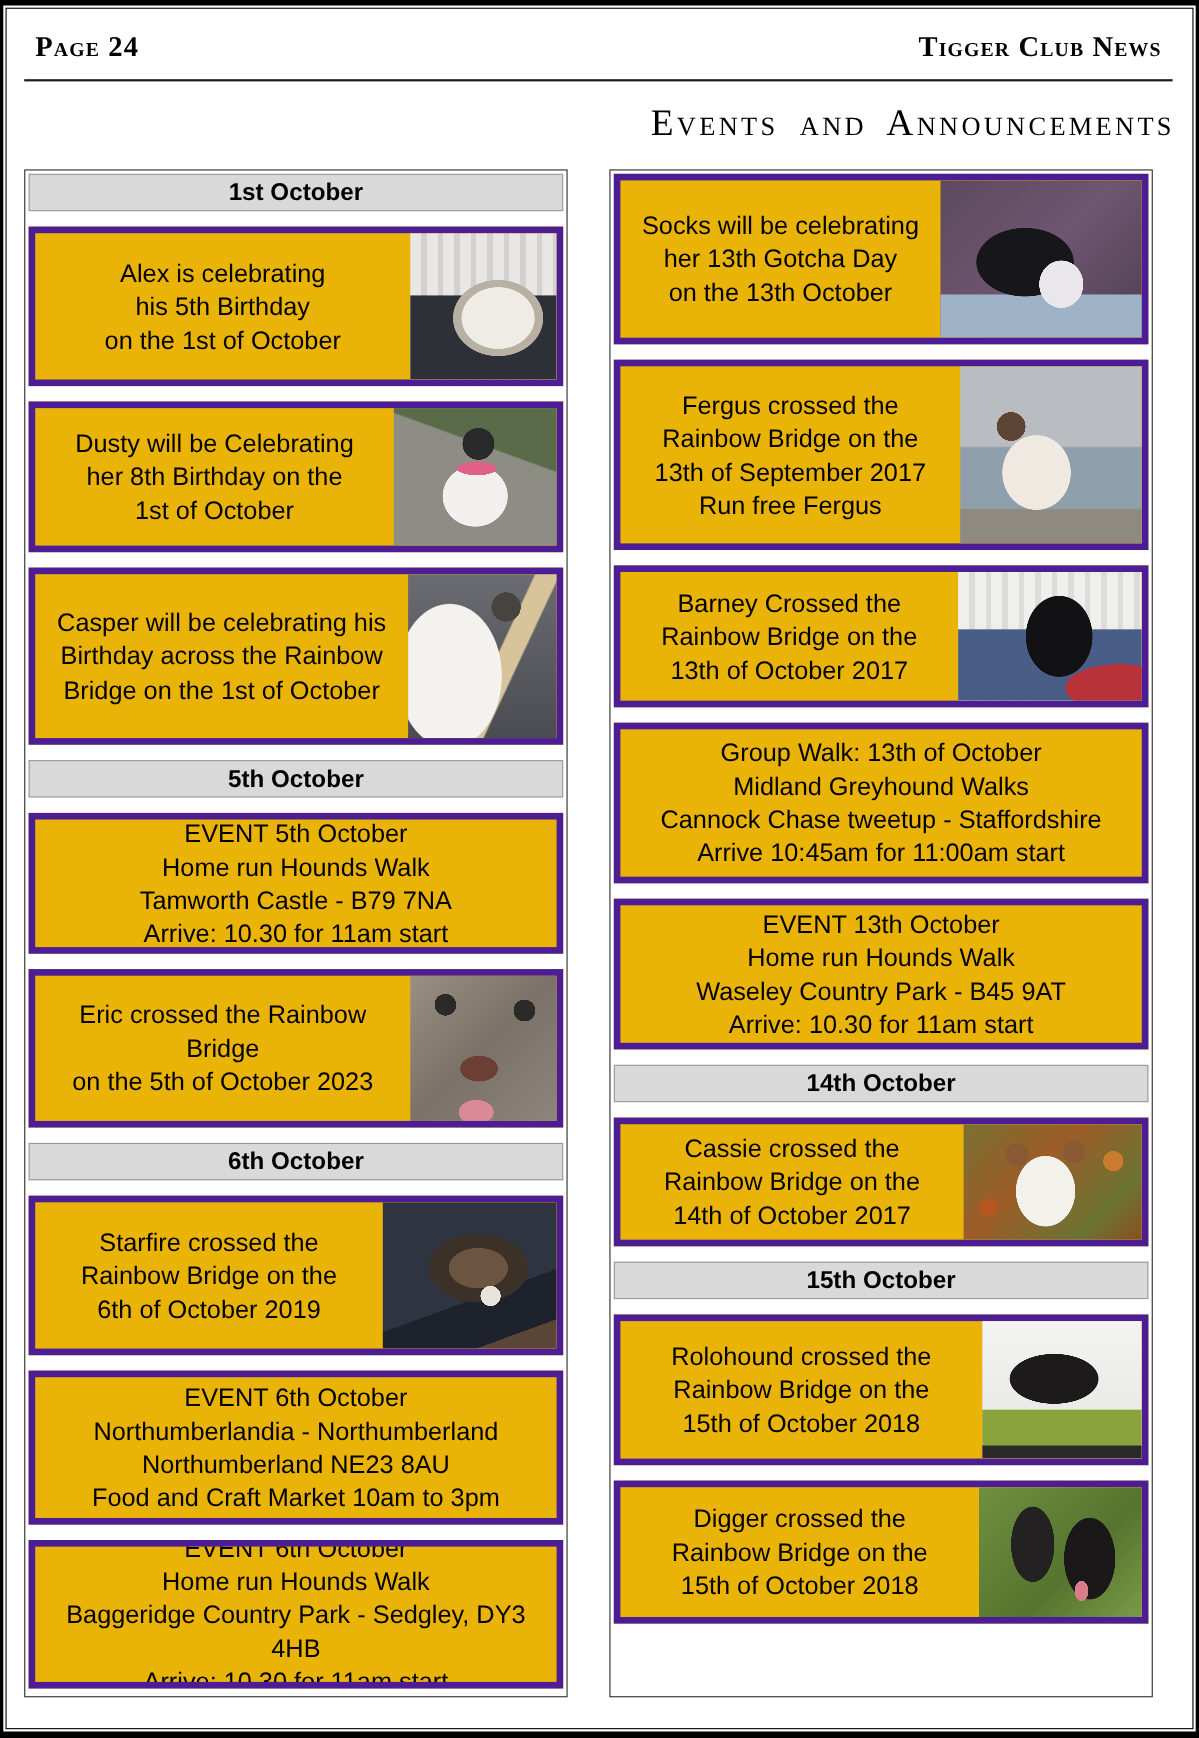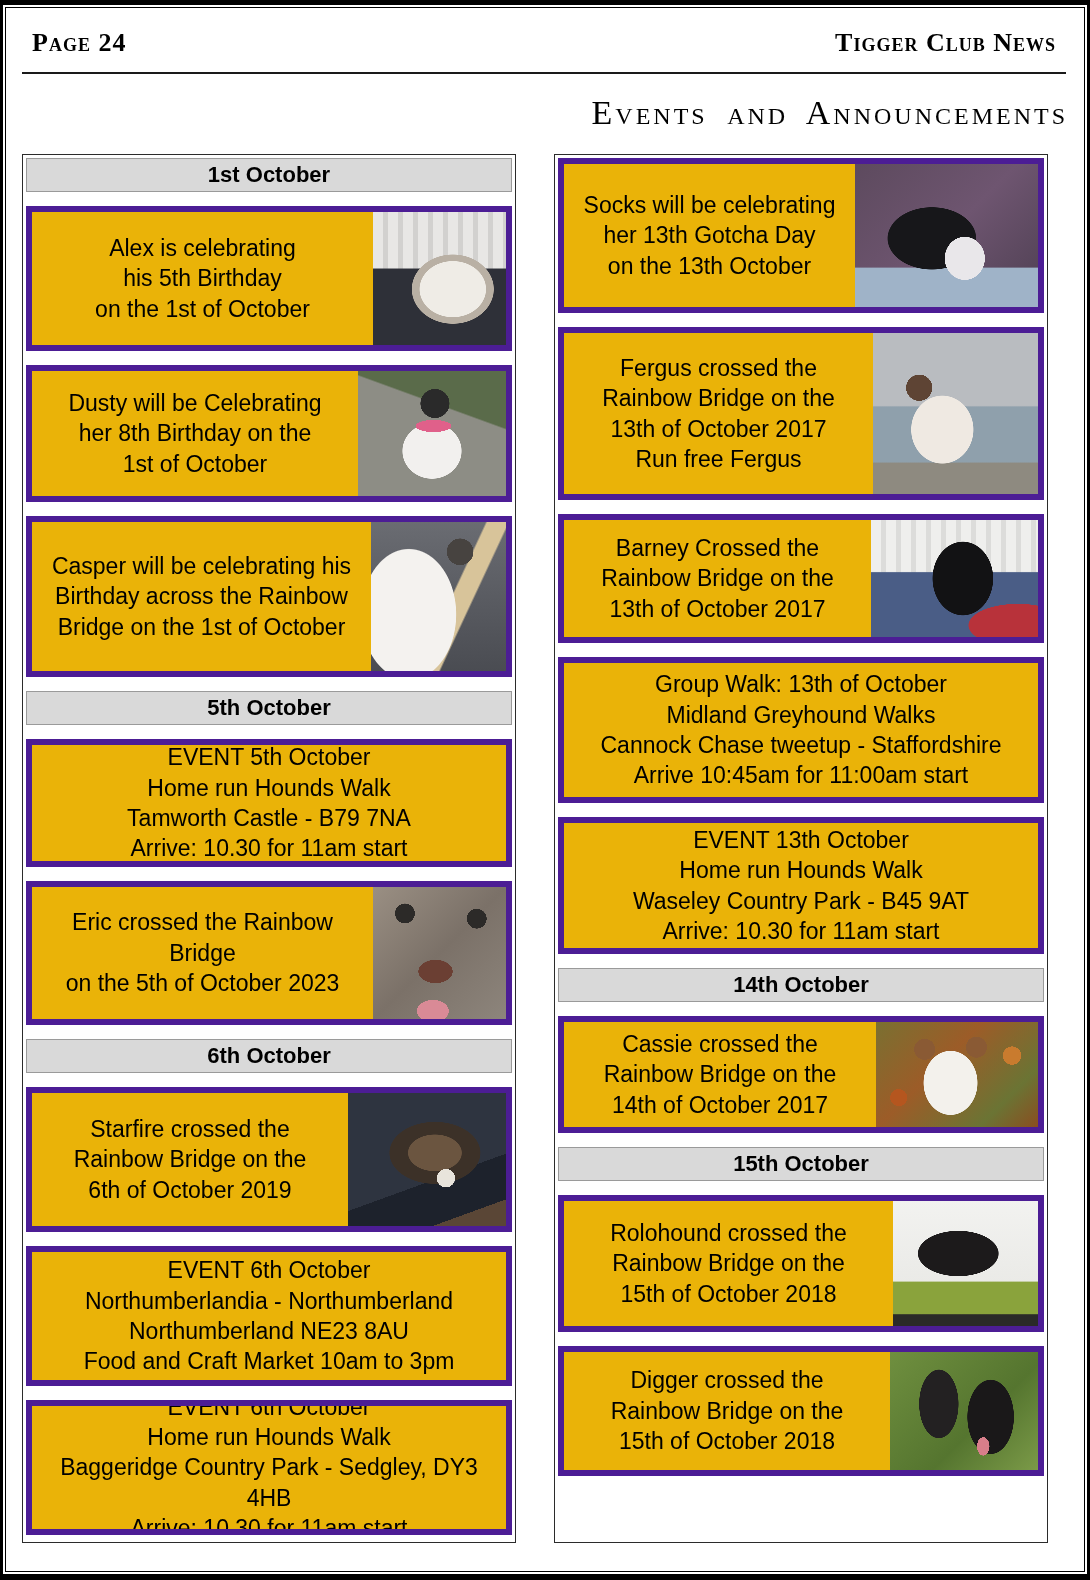--- a/index.html
+++ b/index.html
@@ -230,21 +230,21 @@
       <div class="col">
         <div class="box h155">
           <div class="txt">Socks will be celebrating
 her 13th Gotcha Day
 on the 13th October</div>
           <div class="photo pw183 ph-socks"></div>
         </div>
         <div class="box h173">
           <div class="txt">Fergus crossed the
 Rainbow Bridge on the
-13th of October 2017
+13th of September 2017
 Run free Fergus</div>
           <div class="photo pw165 ph-fergus"></div>
         </div>
         <div class="box h147">
           <div class="txt">Barney Crossed the
 Rainbow Bridge on the
 13th of October 2017</div>
           <div class="photo pw167 ph-barney"></div>
         </div>
         <div class="box h138">

